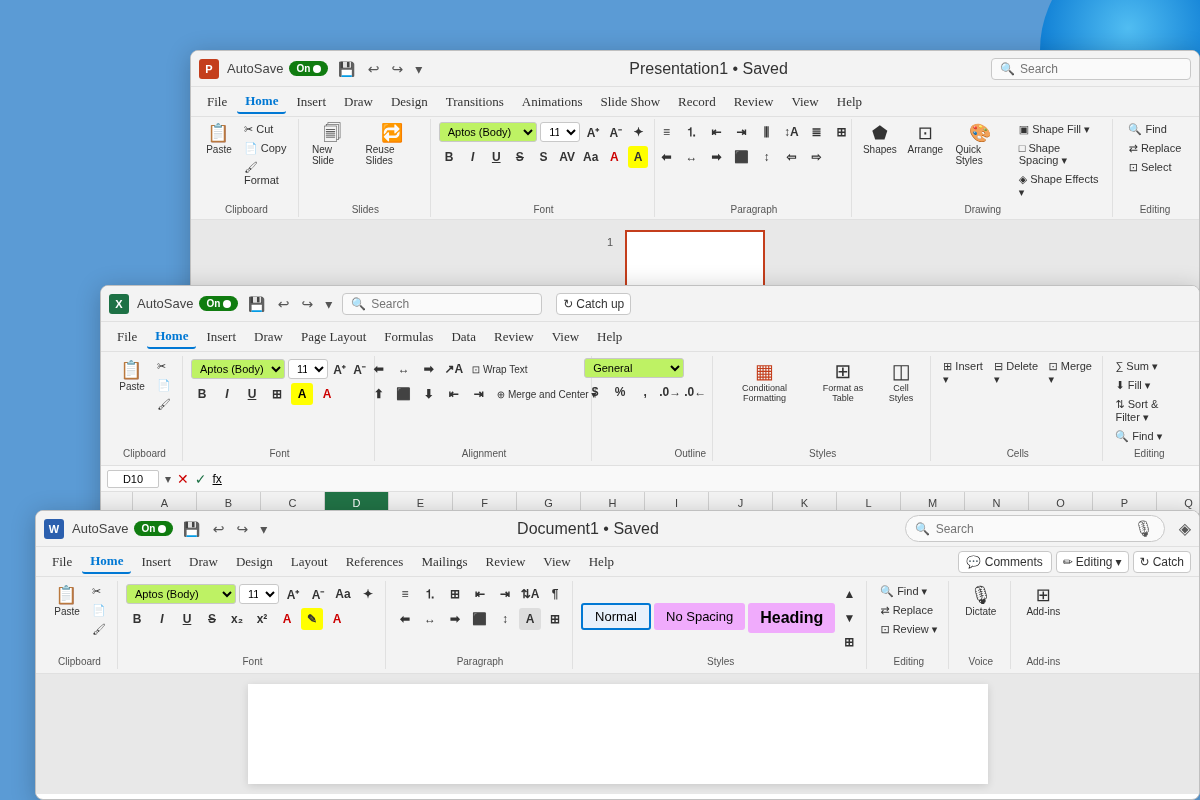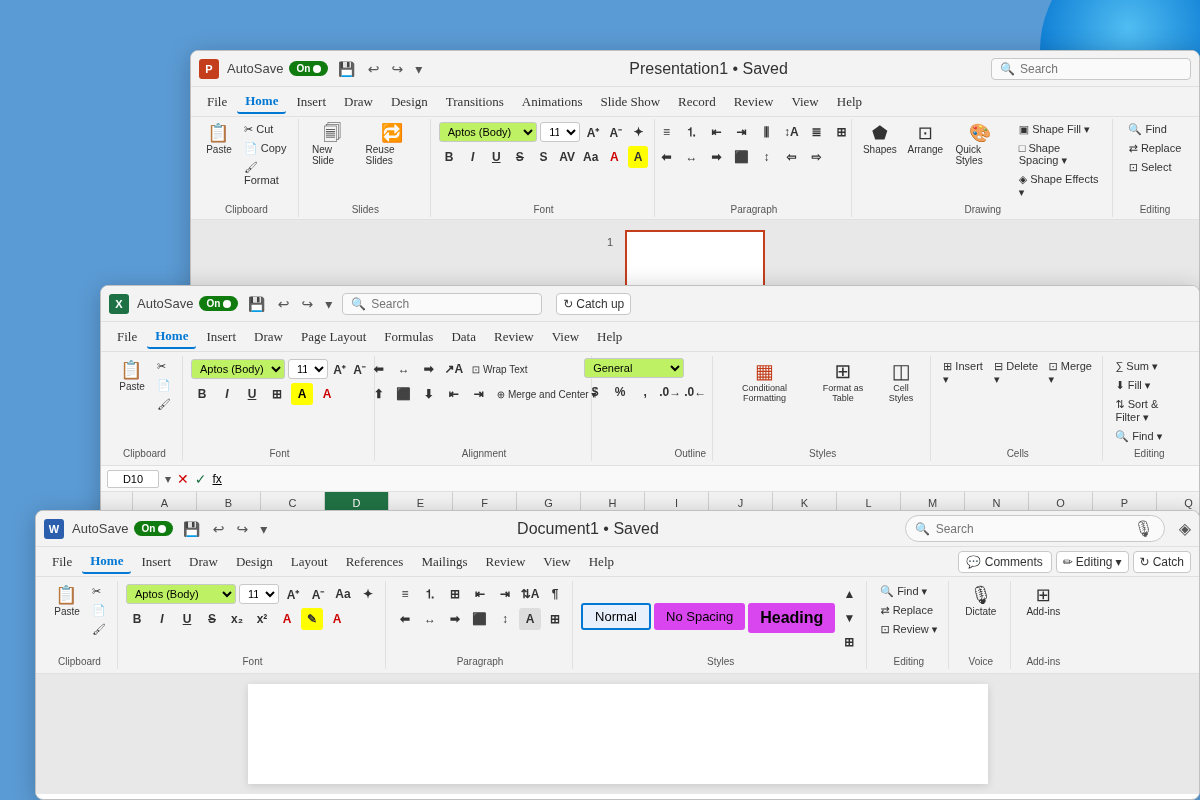--- a/index.html
+++ b/index.html
@@ -261,21 +261,21 @@
       align-items: flex-start;
     }
     .style-item {
       border: 2px solid transparent;
       border-radius: 3px;
       padding: 4px 10px;
       cursor: pointer;
       font-size: 13px;
       min-width: 70px;
       text-align: center;
-      background: #d946ef;
+      background: #f0abfc;
     }
     .style-item.active { border: 2px solid #0078d4; background: #e8f1fb; }
     .style-item.heading { font-size: 16px; font-weight: 700; }
     .style-item.nospacing { letter-spacing: 0; }
 
     
     .ppt-window {
       top: 50px;
       left: 190px;
       width: 1010px;

